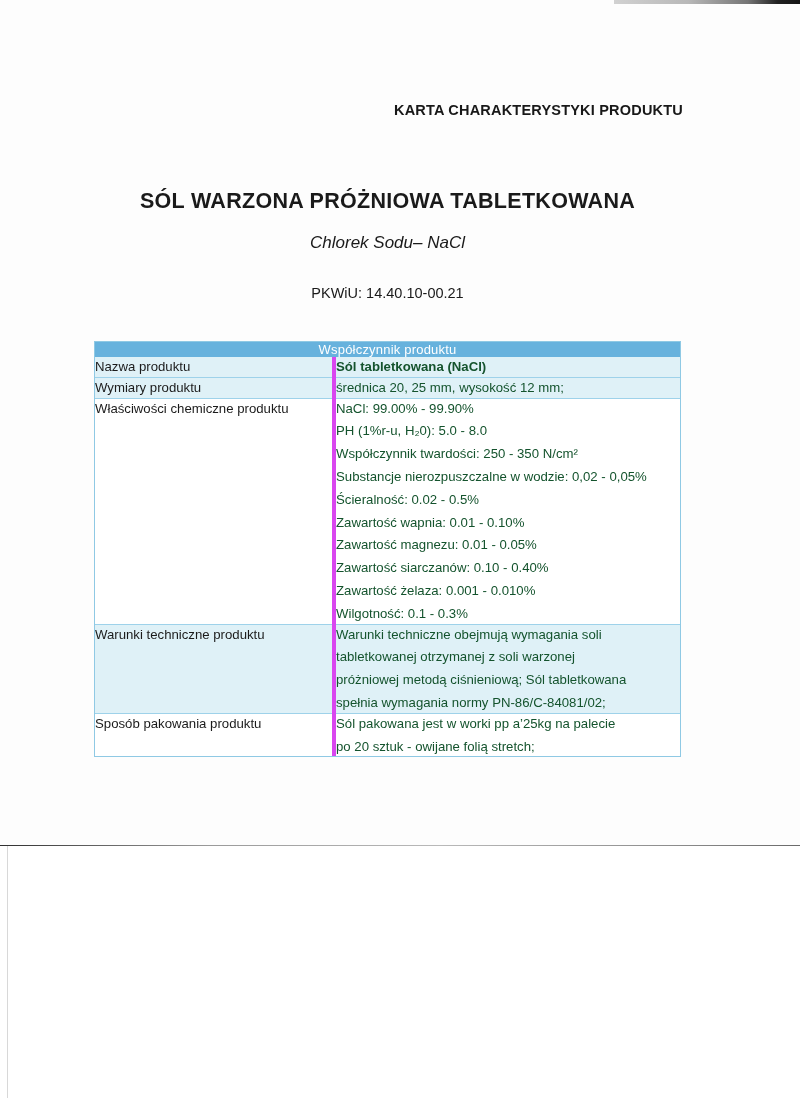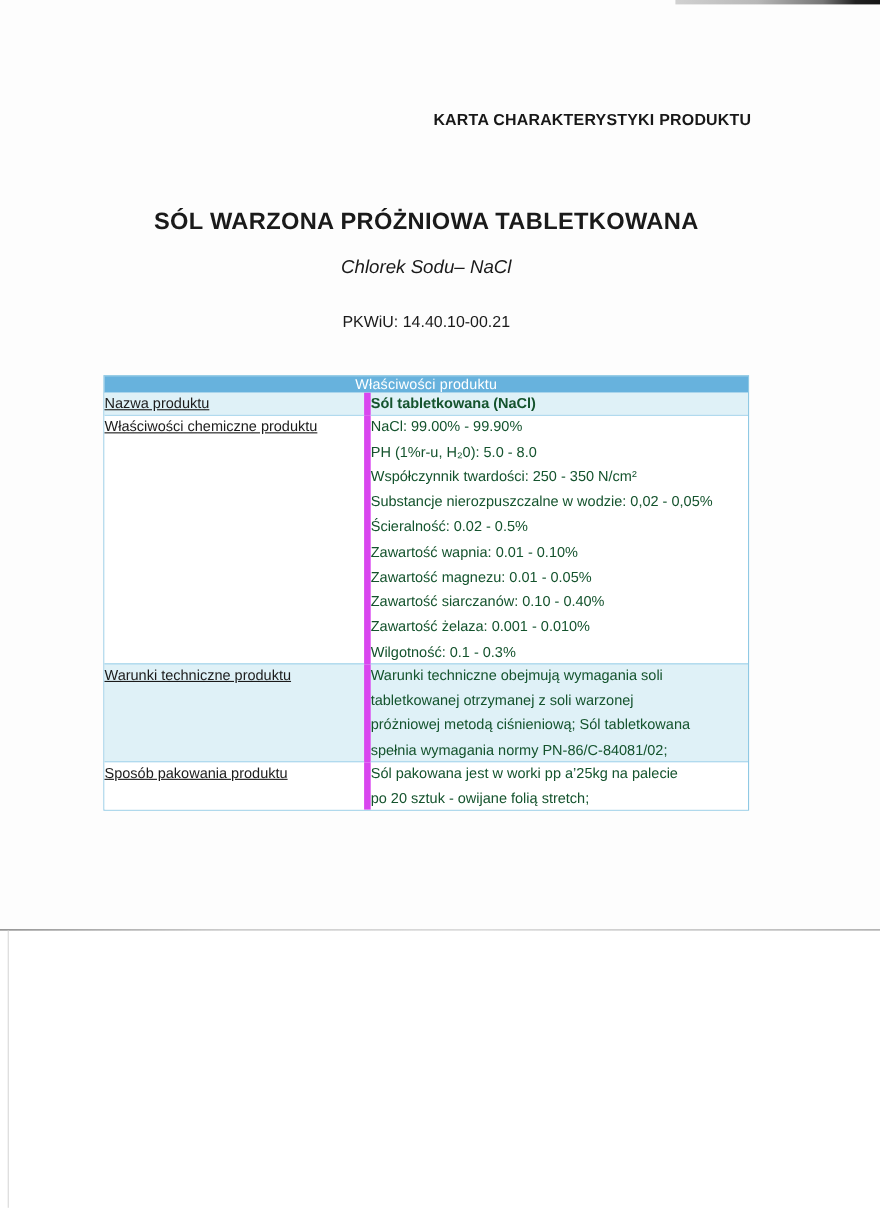--- a/index.html
+++ b/index.html
@@ -135,22 +135,21 @@
     padding: 4px 0 5px;
   }
   .col-label {
     width: 239px;
   }
   .cell-label {
     padding: 5px 6px 6px 9px;
     font-size: 13.2px;
     line-height: 1.5;
     color: #1b1b1b;
-    border-right: 6px solid #d946ef;
-    text-decoration: underline;
+    border-right: 4px solid #d946ef;
   }
   .cell-value {
     padding: 5px 6px 6px 10px;
     font-size: 13.2px;
     line-height: 1.5;
     color: #14532d;
   }
   tr.band .cell-label,
   tr.band .cell-value {
     background: #dff1f7;
@@ -190,28 +189,34 @@
   <div class="pkwiu">PKWiU: 14.40.10-00.21</div>
 
   <div class="table-wrap">
     <table class="spec">
       <colgroup>
         <col class="col-label">
         <col>
       </colgroup>
       <thead>
         <tr>
-          <th class="hdr-cell" colspan="2">Właściwości produktu</th>
+          <th class="hdr-cell" colspan="2">Współczynnik produktu</th>
         </tr>
       </thead>
       <tbody>
           <tr class="band">
             <td class="cell-label">Nazwa produktu</td>
             <td class="cell-value bold">
               <div class="vline">Sól tabletkowana (NaCl)</div>
+            </td>
+          </tr>
+          <tr class="band ruled">
+            <td class="cell-label">Wymiary produktu</td>
+            <td class="cell-value">
+              <div class="vline">średnica 20, 25 mm, wysokość 12 mm;</div>
             </td>
           </tr>
           <tr class="plain ruled">
             <td class="cell-label">Właściwości chemiczne produktu</td>
             <td class="cell-value">
               <div class="vline">NaCl: 99.00% - 99.90%</div>
               <div class="vline">PH (1%r-u, H₂0): 5.0 - 8.0</div>
               <div class="vline">Współczynnik twardości: 250 - 350 N/cm²</div>
               <div class="vline">Substancje nierozpuszczalne w wodzie: 0,02 - 0,05%</div>
               <div class="vline">Ścieralność: 0.02 - 0.5%</div>

